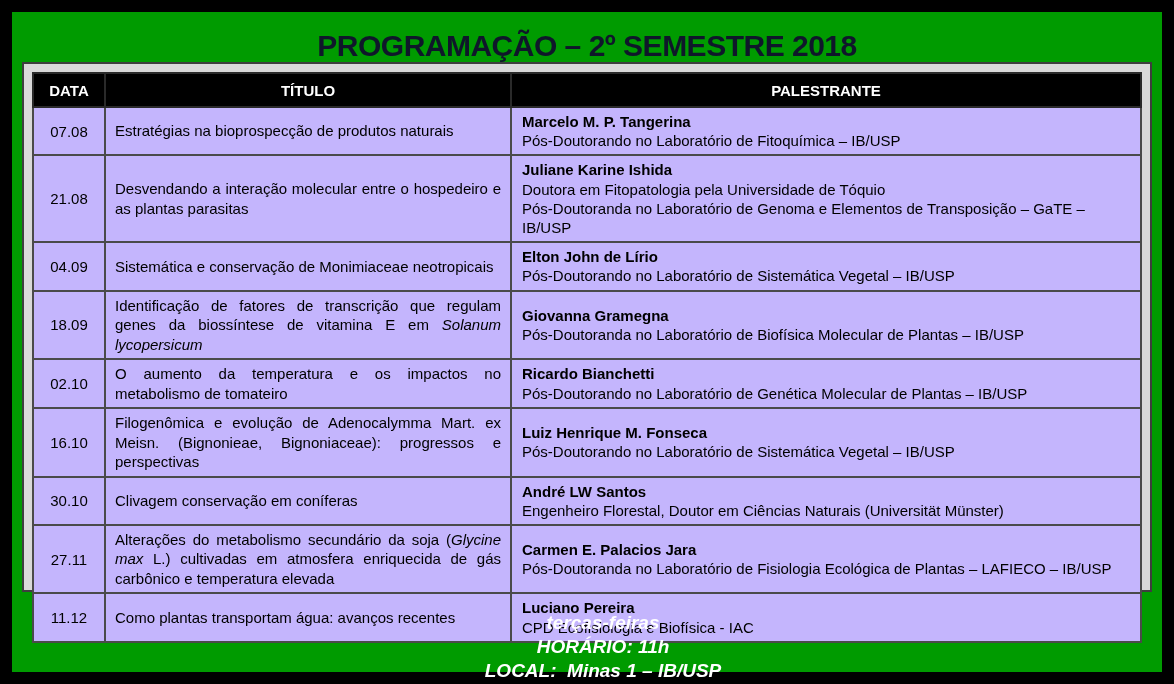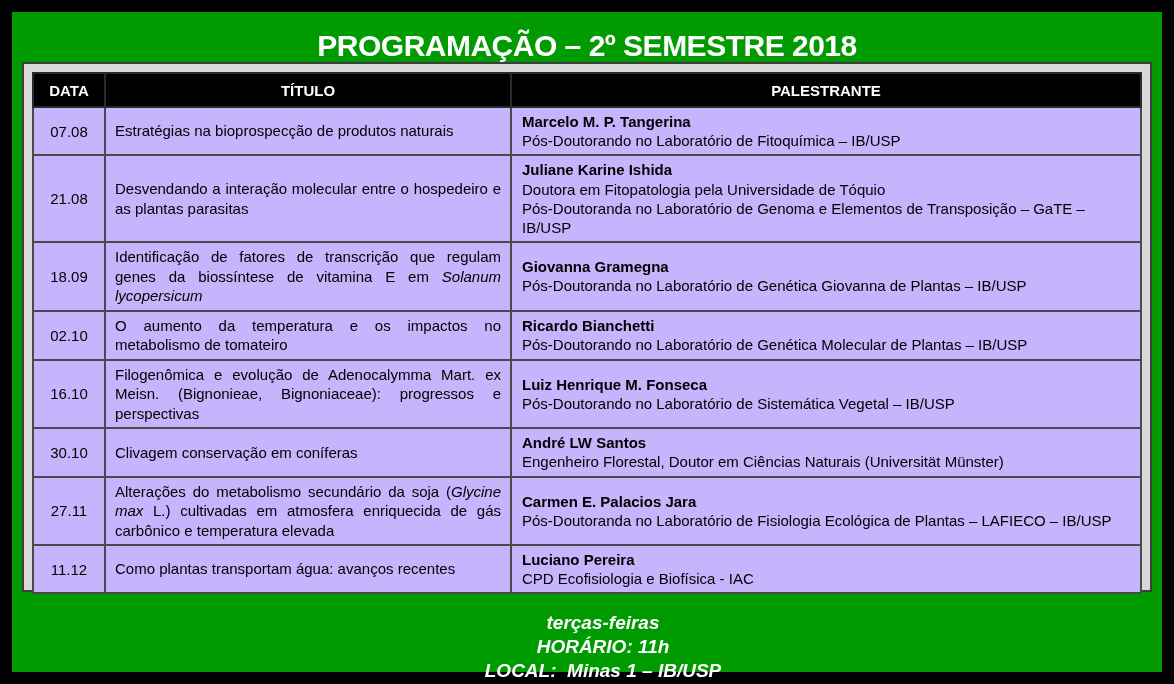--- a/index.html
+++ b/index.html
@@ -9,21 +9,21 @@
     font-family:"Liberation Sans", sans-serif;
     position:relative;
     overflow:hidden;
   }
   .green-bg {
     position:absolute; left:12px; top:12px; width:1150px; height:660px;
     background:#009B00;
   }
   .slide-title {
     position:absolute; left:0; top:17px; width:100%;
-    text-align:center; color:#ffffff; font-weight:bold;
+    text-align:center; color:#0f172a; font-weight:bold;
     font-size:30px; letter-spacing:-0.5px;
     white-space:pre-wrap;
   }
   .panel {
     position:absolute; left:22px; top:62px; width:1130px; height:530px;
     background:#D9D9D9; border:2px solid #3e3e3e;
   }
   table.schedule {
     border-collapse:collapse; table-layout:fixed;
     width:1110px; margin:8px;
@@ -94,26 +94,34 @@
           </tr>
           <tr class="r2">
             <td class="col-date">21.08</td>
             <td class="col-title"><span>Desvendando a interação molecular entre o hospedeiro e as plantas parasitas</span></td>
             <td class="col-speaker">
               <div class="speaker-name">Juliane Karine Ishida</div>
               <div class="speaker-line">Doutora em Fitopatologia pela Universidade de Tóquio</div>
               <div class="speaker-line">Pós-Doutoranda no Laboratório de Genoma e Elementos de Transposição – GaTE – IB/USP</div>
             </td>
           </tr>
+          <tr class="r3">
+            <td class="col-date">04.09</td>
+            <td class="col-title"><span>Sistemática e conservação de Monimiaceae neotropicais</span></td>
+            <td class="col-speaker">
+              <div class="speaker-name">Elton John de Lírio</div>
+              <div class="speaker-line">Pós-Doutorando no Laboratório de Sistemática Vegetal – IB/USP</div>
+            </td>
+          </tr>
           <tr class="r4">
             <td class="col-date">18.09</td>
             <td class="col-title"><span>Identificação de fatores de transcrição que regulam genes da biossíntese de vitamina E em </span><i>Solanum lycopersicum</i></td>
             <td class="col-speaker">
               <div class="speaker-name">Giovanna Gramegna</div>
-              <div class="speaker-line">Pós-Doutoranda no Laboratório de Genética Giovanna de Plantas – IB/USP</div>
+              <div class="speaker-line">Pós-Doutoranda no Laboratório de Biofísica Molecular de Plantas – IB/USP</div>
             </td>
           </tr>
           <tr class="r5">
             <td class="col-date">02.10</td>
             <td class="col-title"><span>O aumento da temperatura e os impactos no metabolismo de tomateiro</span></td>
             <td class="col-speaker">
               <div class="speaker-name">Ricardo Bianchetti</div>
               <div class="speaker-line">Pós-Doutorando no Laboratório de Genética Molecular de Plantas – IB/USP</div>
             </td>
           </tr>

